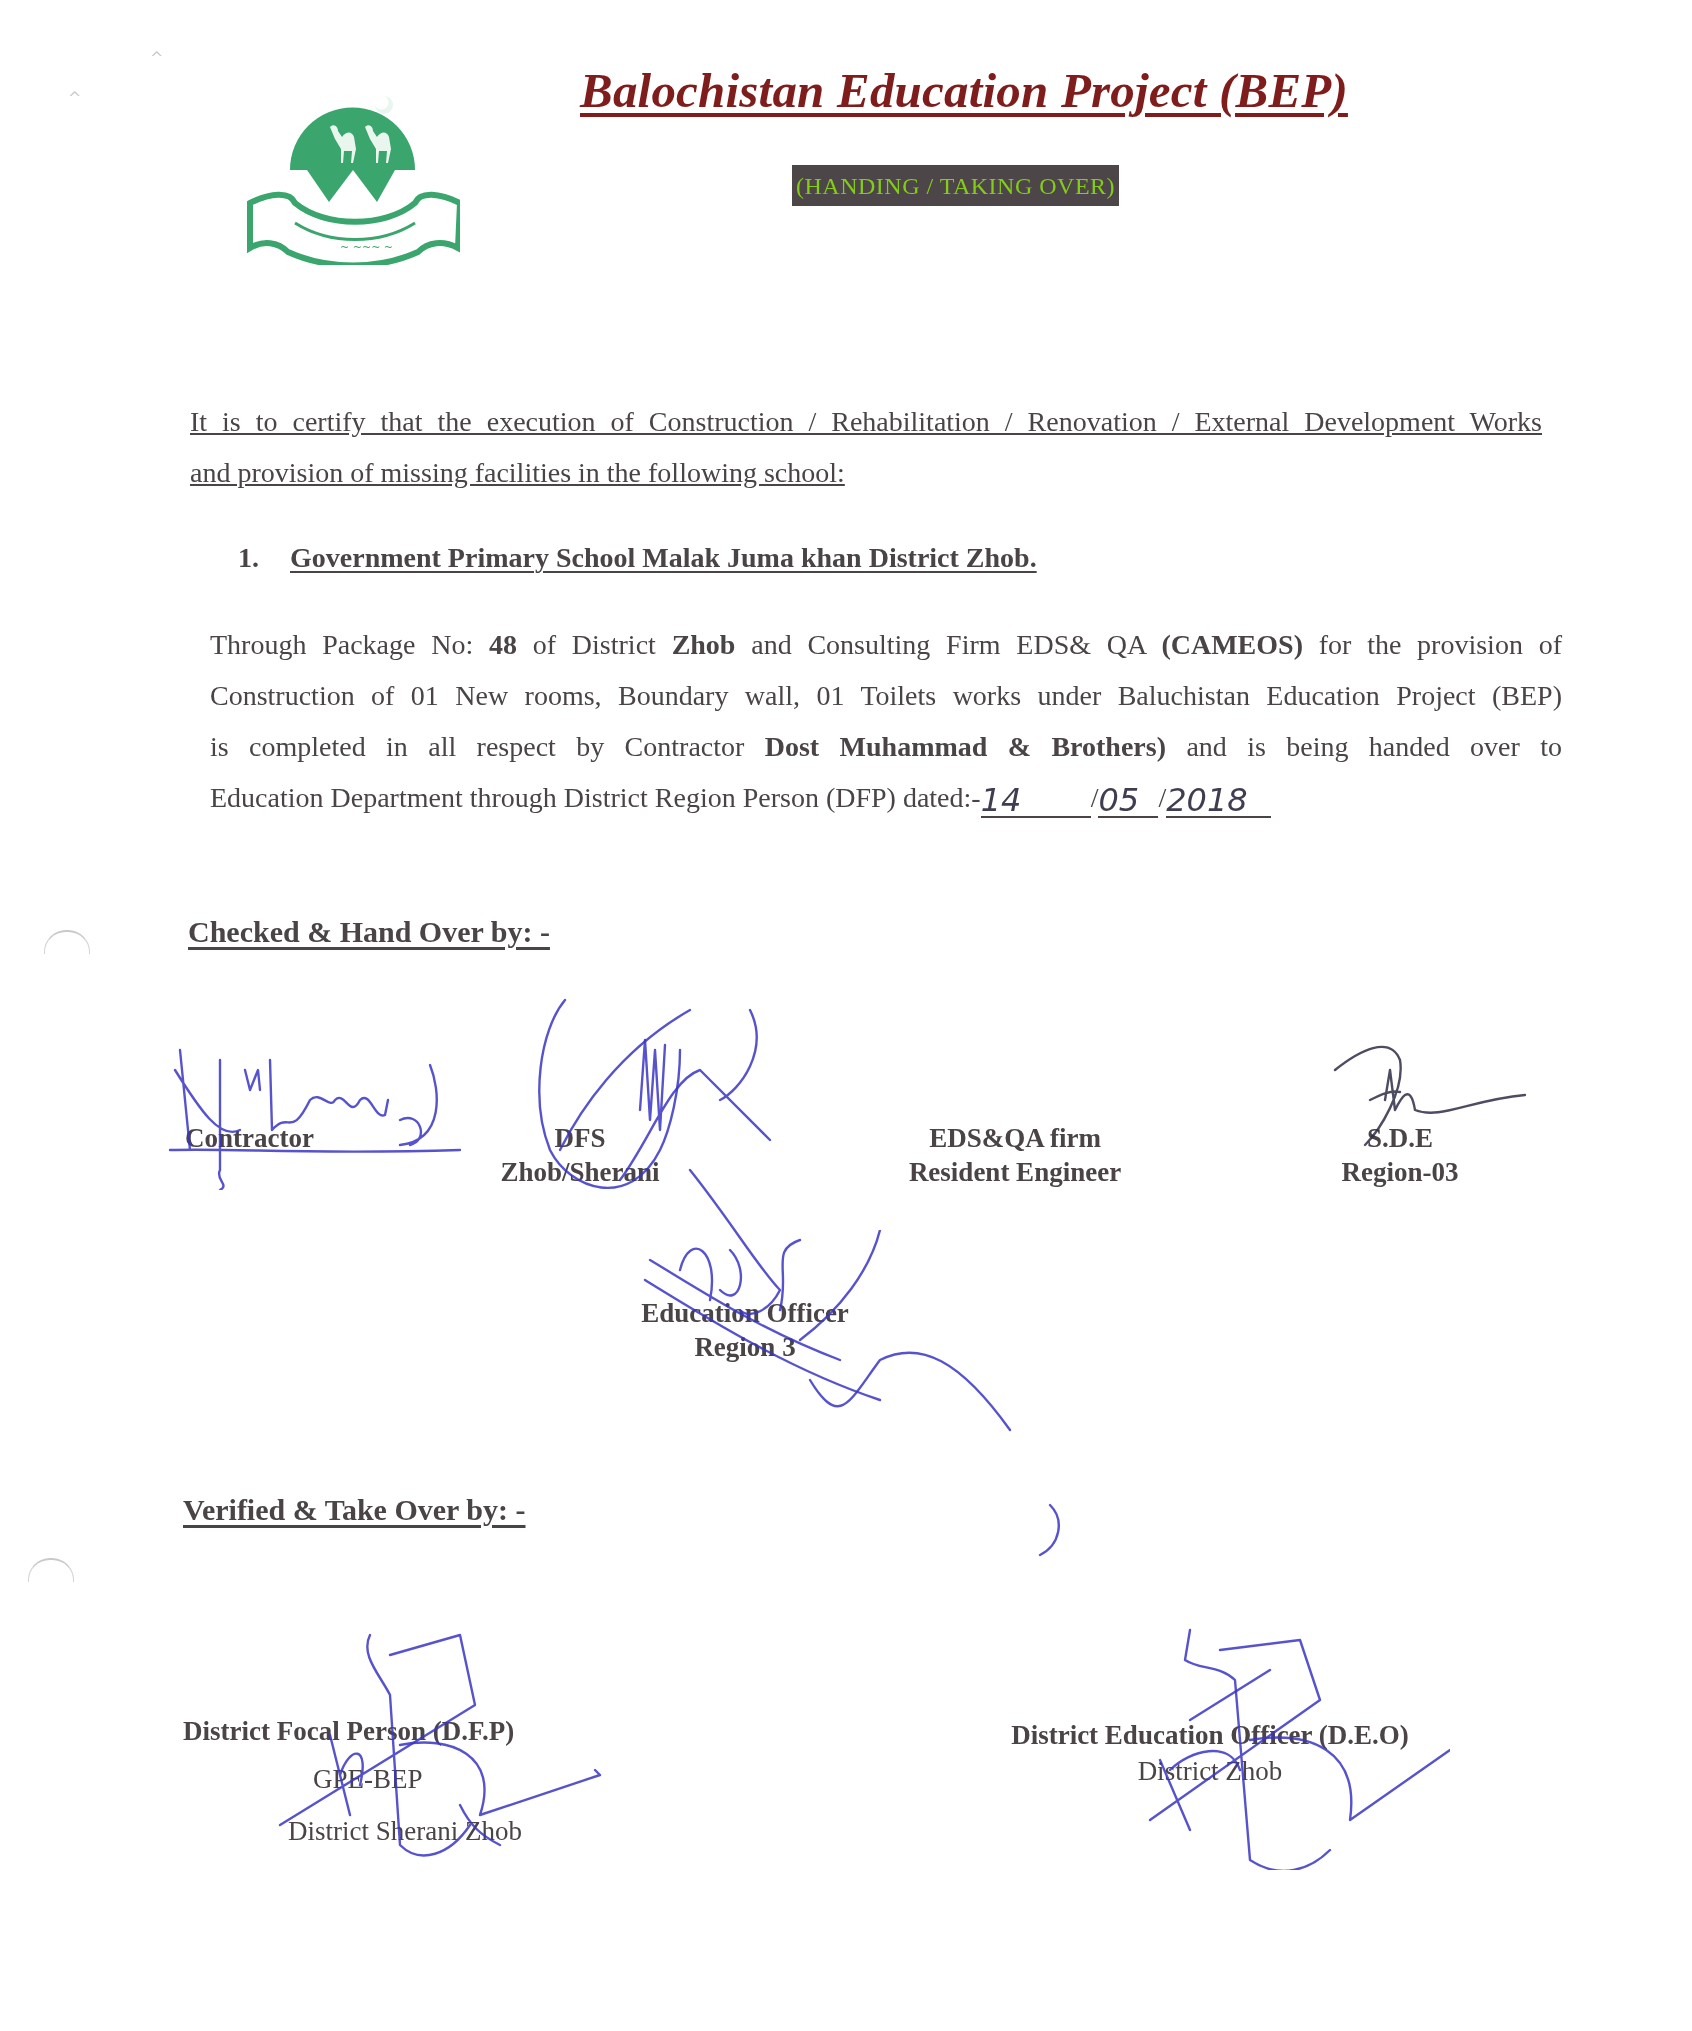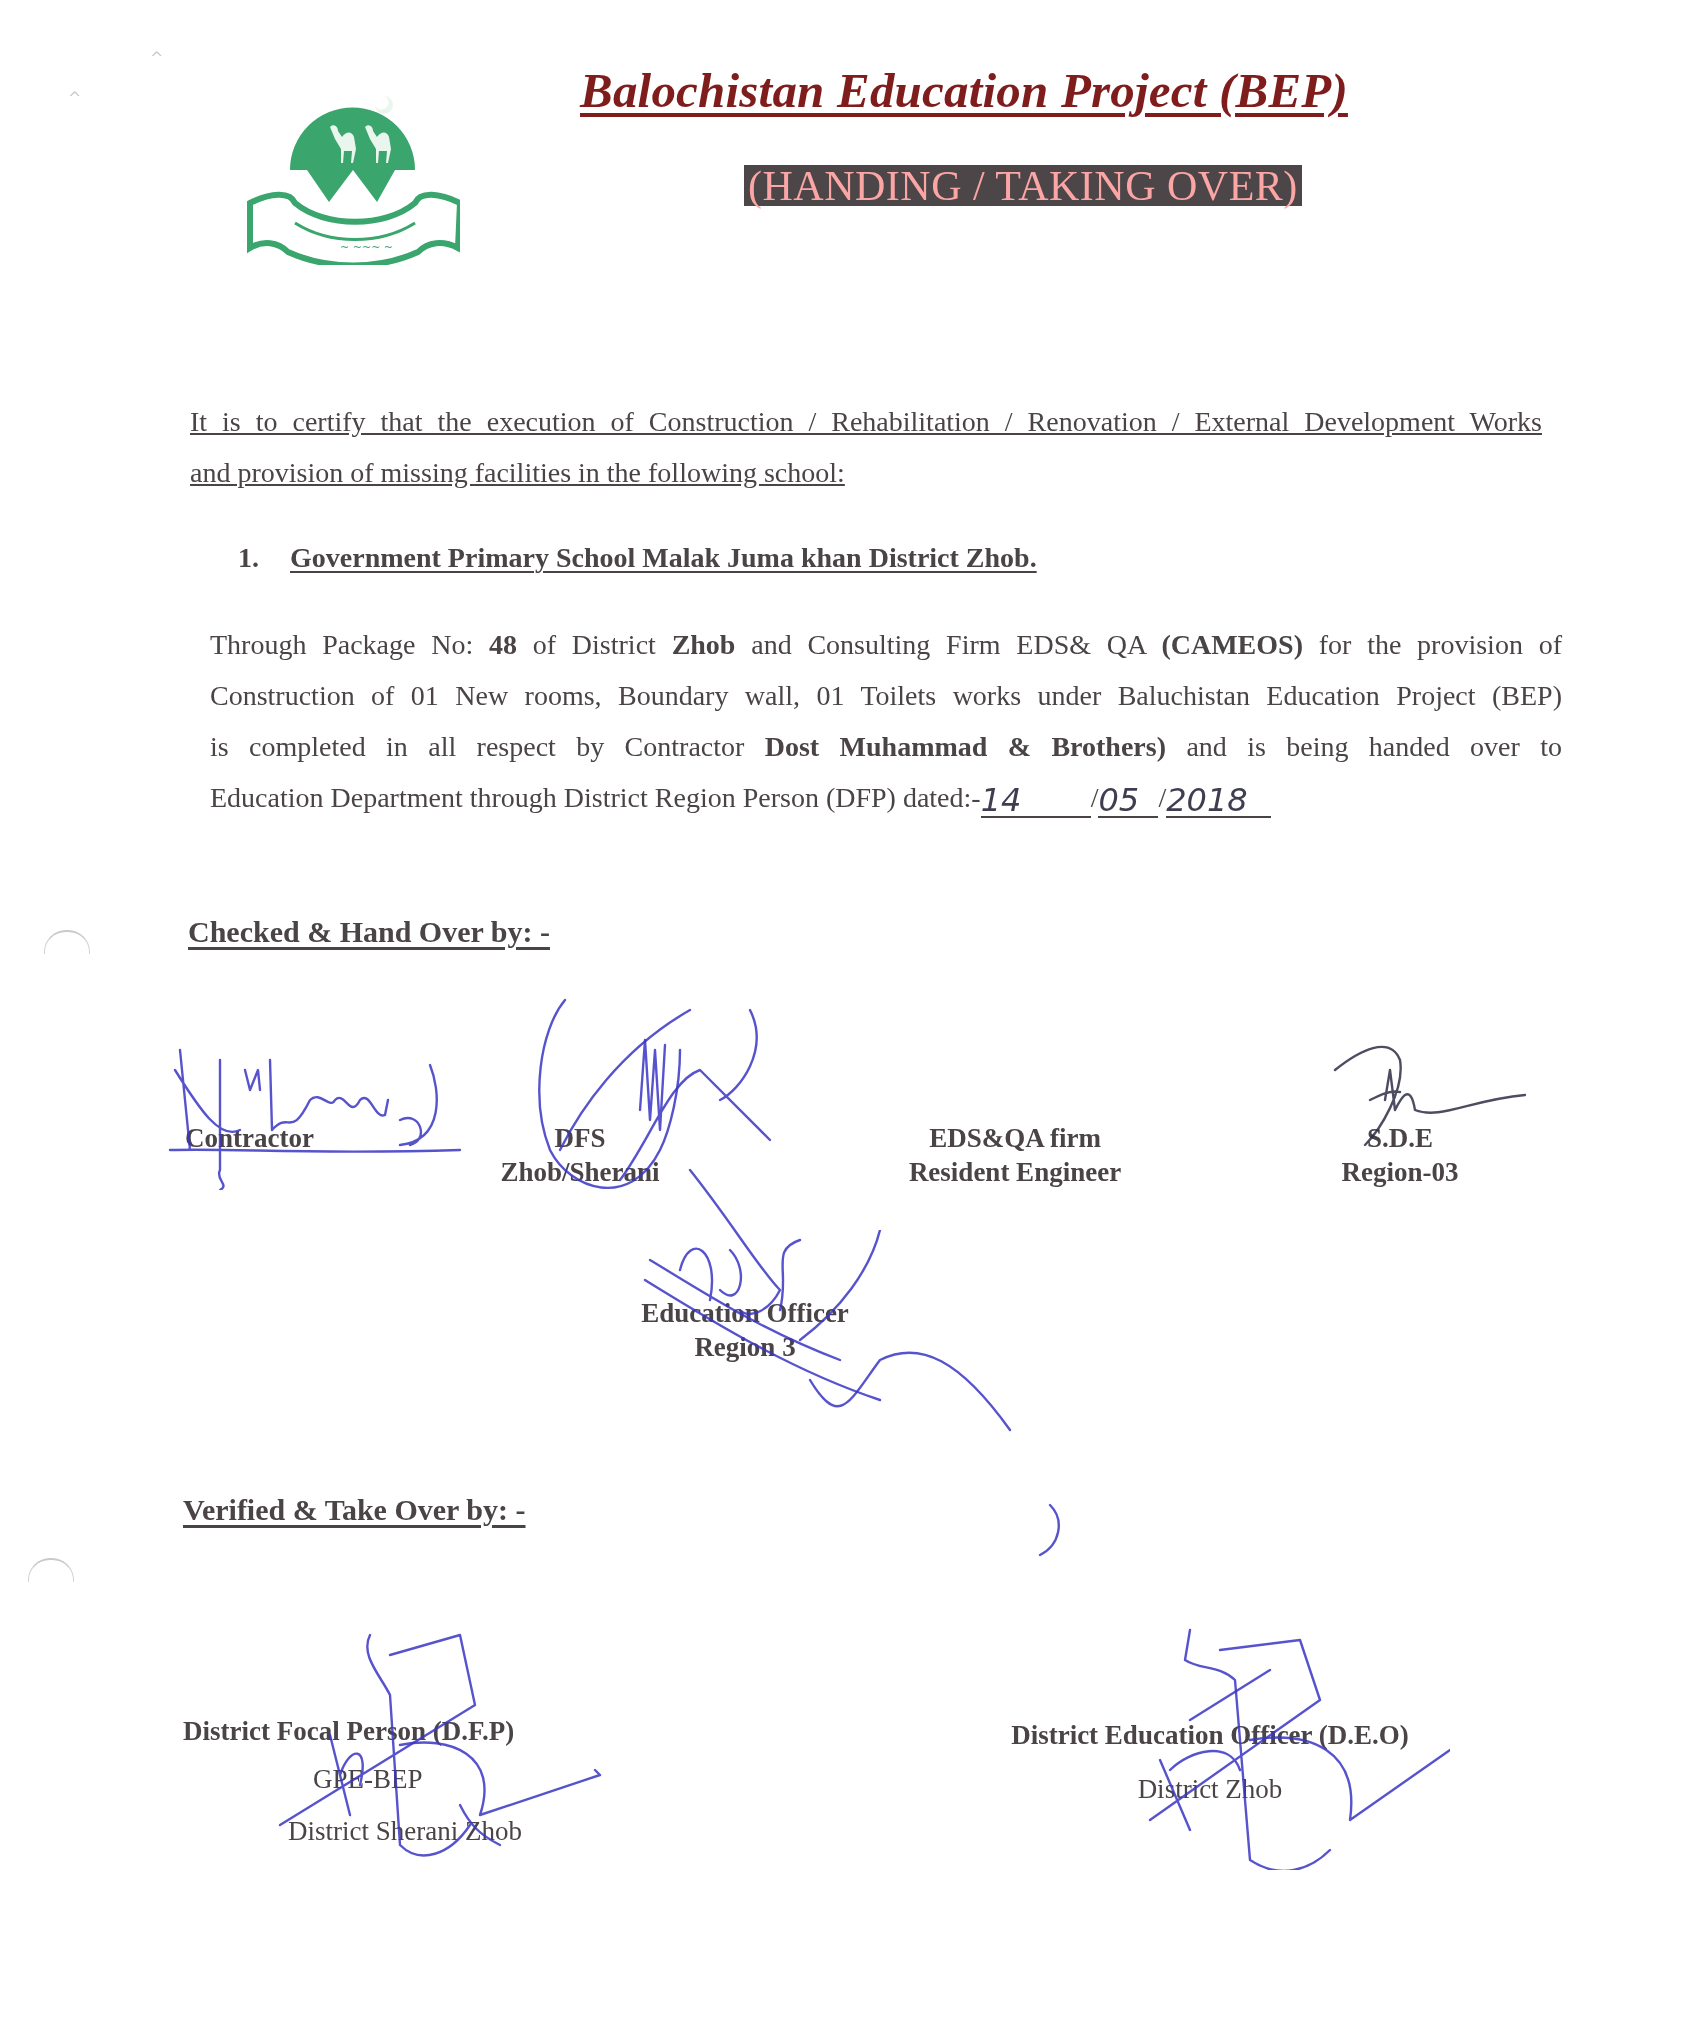--- a/index.html
+++ b/index.html
@@ -3,21 +3,21 @@
 <meta charset="utf-8">
 <style>
   html, body { margin: 0; padding: 0; background: #ffffff; }
   body { width: 1692px; height: 2031px; position: relative; overflow: hidden;
          font-family: "Liberation Serif", "DejaVu Serif", serif; color: #4a4447; }
   .abs { position: absolute; }
   .logo { left: 245px; top: 75px; width: 215px; height: 190px; }
   .title { left: 580px; top: 62px; font-size: 49px; font-weight: bold; font-style: italic;
            color: #7f1d1d; text-decoration: underline; text-decoration-thickness: 4px;
            text-underline-offset: 6px; letter-spacing: 0.2px; white-space: nowrap; }
-  .subtitle { left: 744px; top: 165px; background: #4c4649; color: #fca5a5; font-size: 42px;
+  .subtitle { left: 792px; top: 165px; background: #4c4649; color: #84cc16; font-size: 24px;
               padding: 1px 4px 0 4px; line-height: 40px; white-space: nowrap; letter-spacing: 0.5px; }
   .para { font-size: 28px; line-height: 51px; color: #4a4447; text-align: justify; }
   .p1 { left: 190px; top: 396px; width: 1352px; text-decoration: underline; }
   .p1 .line1 { display: block; text-align-last: justify; }
   .school { left: 238px; top: 542px; font-size: 28px; font-weight: bold; white-space: nowrap; }
   .school .num { display: inline-block; width: 52px; }
   .school .name { text-decoration: underline; text-decoration-thickness: 2px; text-underline-offset: 4px; }
   .p2 { left: 190px; top: 619px; width: 1352px; margin-left: 20px; }
   .p2 .jl { display: block; text-align-last: justify; }
   .p2 b { font-weight: bold; }
@@ -107,21 +107,21 @@
 
 <div class="abs section-head h2">Verified &amp; Take Over by: -</div>
 
 <div class="abs sig-label sig-dfp">
   <span class="sub">District Focal Person (D.F.P)</span>
   <span class="sub light" style="padding-left:130px;margin-top:14px">GPE-BEP</span>
   <span class="sub light" style="padding-left:105px;margin-top:18px">District Sherani Zhob</span>
 </div>
 <div class="abs sig-label sig-deo">
   <span class="sub">District Education Officer (D.E.O)</span>
-  <span class="sub light" style="margin-top:20px">District Zhob</span>
+  <span class="sub light" style="margin-top:2px">District Zhob</span>
 </div>
 
 <svg class="ink" style="left:160px;top:1030px" width="320" height="160" viewBox="0 0 320 160">
   <path d="M20 20 L30 120 M15 40 C40 80 60 110 80 100 M10 120 C80 118 150 125 300 120 M60 30 L60 140 C55 150 70 155 60 160"></path>
   <path d="M85 40 L90 60 L98 40 L100 60 M110 30 L112 100 C130 80 130 110 150 70 C160 60 170 80 175 70 C185 60 190 90 200 70 C210 60 215 90 225 85 L228 70 M240 90 C260 80 270 110 250 115 M270 35 C280 60 285 110 240 115"></path>
 </svg>
 <svg class="ink" style="left:520px;top:990px" width="300" height="360" viewBox="0 0 300 360">
   <path d="M45 10 C20 40 10 110 30 160 C50 200 110 220 140 160 C150 140 160 100 160 60 M40 160 C60 120 100 60 170 20"></path>
   <path d="M120 120 L125 50 L130 130 L135 60 L140 140 L145 55 M100 190 C130 150 150 90 180 80 L250 150 M230 20 C250 60 220 100 200 110"></path>
   <path d="M170 180 C210 230 240 280 260 300 C250 320 230 330 220 320"></path>

